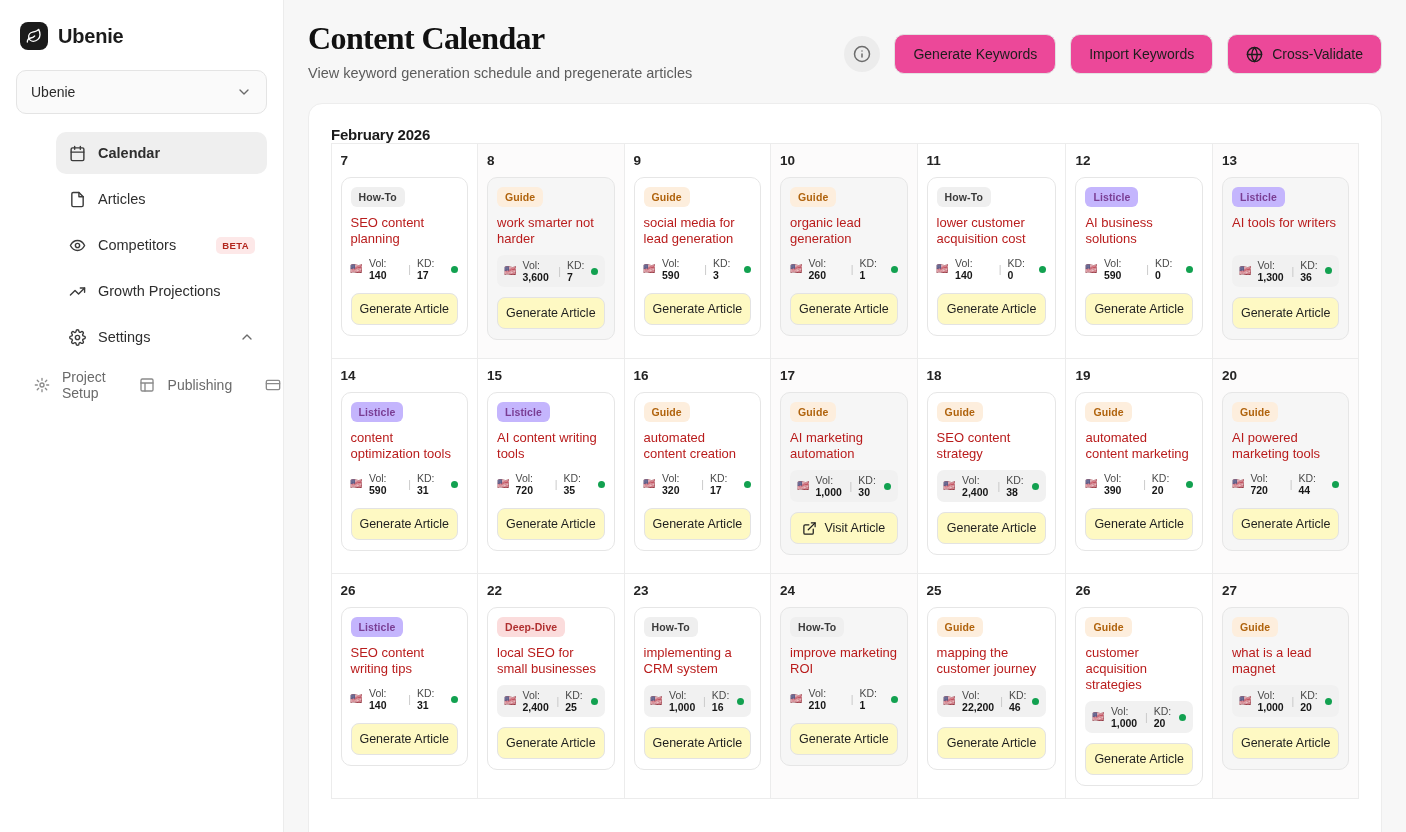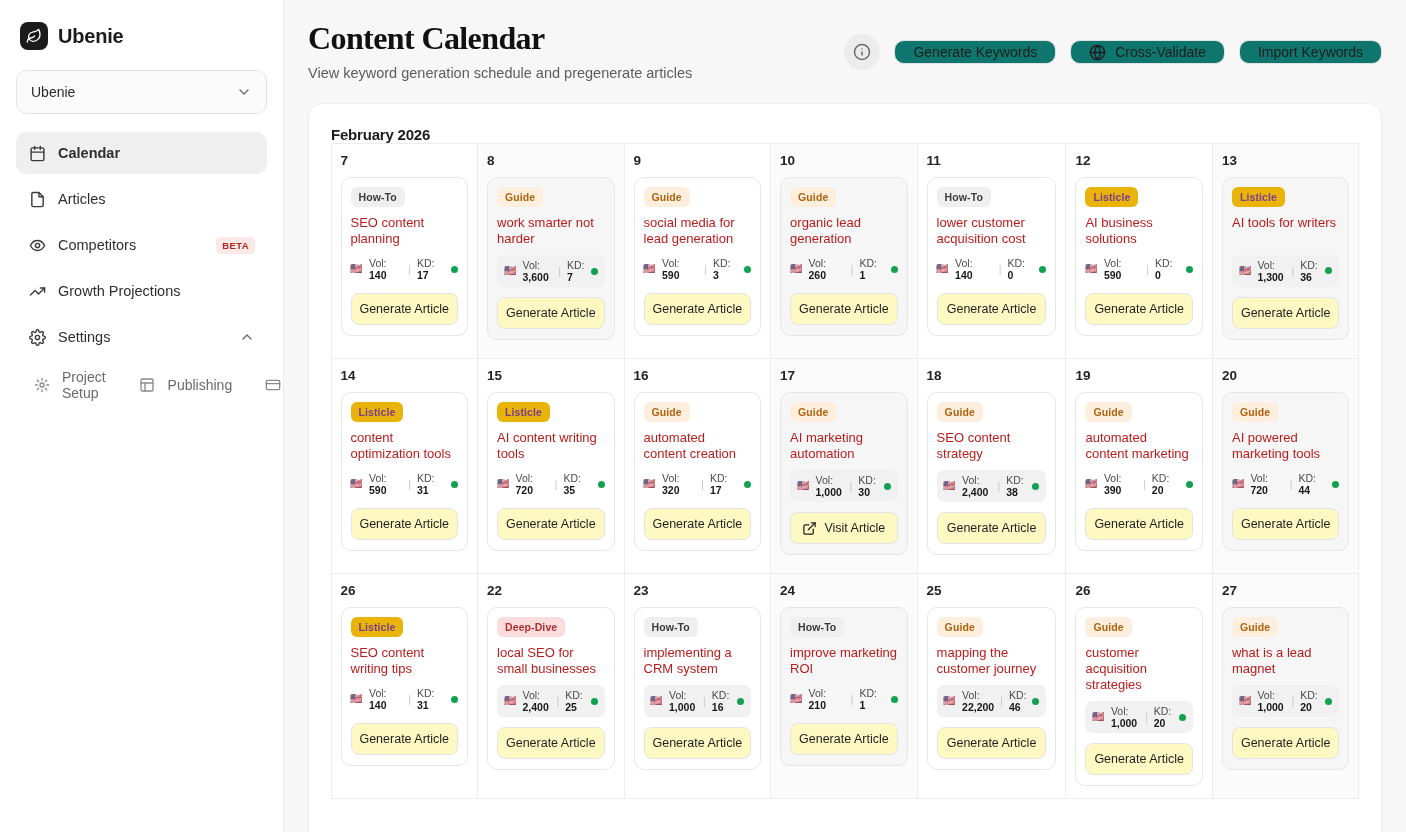--- a/index.html
+++ b/index.html
@@ -35,21 +35,21 @@
     display: flex; align-items: center; justify-content: space-between;
     padding: 0 14px; font-size: 14px; color: #2b2b2b;
     cursor: pointer;
   }
 
   .nav { display: flex; flex-direction: column; gap: 4px; }
   .nav-item {
     height: 42px; border-radius: 10px;
     display: flex; align-items: center; gap: 12px;
     padding: 0 12px; font-size: 14.5px; color: #2e2e2e;
-    cursor: pointer; position: relative;
+    cursor: pointer; position: relative; margin-left: 40px;
   }
   .nav-item.active { background: #efefef; font-weight: 600; }
   .nav-item .ico { width: 18px; height: 18px; display: flex; align-items: center; justify-content: center; color: #3b3b3b; }
   .badge-beta {
     margin-left: auto; font-size: 9.5px; font-weight: 700; letter-spacing: .4px;
     color: #b3261e; background: #fde8e8; border-radius: 5px; padding: 3px 6px;
   }
   .chev { margin-left: auto; color: #6b6b6b; display: flex; }
   .sub-nav { display: flex; flex-direction: row; gap: 2px; margin-top: 4px; }
   .sub-item {
@@ -63,21 +63,21 @@
   .header { padding: 20px 24px 0 24px; display: flex; align-items: flex-start; }
   .header-left { flex: 1 1 auto; }
   .page-title { font-size: 32px; font-weight: 800; letter-spacing: -0.6px; color: #111; font-family: Liberation Serif, serif; }
   .page-sub { font-size: 14.5px; color: #5c5c5c; margin-top: 8px; }
   .header-actions { display: flex; align-items: center; gap: 14px; padding-top: 14px; }
   .icon-btn {
     width: 36px; height: 36px; border-radius: 50%; background: #ececec;
     display: flex; align-items: center; justify-content: center; color: #6c6c6c; cursor: pointer;
   }
   .btn {
-    height: 24px; border: 1px solid #e2e2e2; border-radius: 10px; background: #0f766e;
+    height: 40px; border: 1px solid #e2e2e2; border-radius: 10px; background: #ec4899;
     display: flex; align-items: center; gap: 9px; padding: 0 18px;
     font-size: 14px; color: #1d1d1d; cursor: pointer; font-weight: 500;
   }
 
   .calendar-panel {
     margin: 22px 24px 0 24px;
     background: #fff; border: 1px solid #ededed; border-radius: 14px;
     height: 760px; overflow: hidden; padding: 22px 22px 0 22px;
   }
   .month-title { font-size: 15px; font-weight: 700; letter-spacing: -0.2px; }
@@ -99,21 +99,21 @@
     padding: 9px 9px 10px 9px;
     display: flex; flex-direction: column; gap: 8px;
   }
   .card.grey { background: #f6f6f6; }
   .tag {
     align-self: flex-start; font-size: 10.5px; font-weight: 700;
     padding: 4px 8px; border-radius: 6px; letter-spacing: .1px;
   }
   .tag.howto { background: #efefef; color: #3a3a3a; }
   .tag.guide { background: #fdeedd; color: #b0630d; }
-  .tag.listicle { background: #eab308; color: #7a3d93; }
+  .tag.listicle { background: #c4b5fd; color: #7a3d93; }
   .tag.deepdive { background: #fbdcdc; color: #b03030; }
 
   .kw { font-size: 13px; line-height: 1.25; color: #b91c1c; min-height: 32px; }
 
   .metrics {
     display: flex; align-items: center; gap: 6px;
     background: #f1f1f1; border-radius: 7px; padding: 4px 7px;
     font-size: 10.5px; color: #4a4a4a;
   }
   .metrics.plain { background: transparent; padding: 2px 0; }
@@ -266,30 +266,30 @@
         <div class="icon-btn">
           <svg width="18" height="18" viewBox="0 0 24 24" fill="none" stroke="currentColor" stroke-width="2" stroke-linecap="round" stroke-linejoin="round">
               <circle cx="12" cy="12" r="10"></circle>
               <path d="M12 16v-4M12 8h.01"></path>
             </svg>
         </div>
         <div class="btn">
           <span>Generate Keywords</span>
         </div>
         <div class="btn">
+          <span>Import Keywords</span>
+        </div>
+        <div class="btn">
           <span>
             <svg width="17" height="17" viewBox="0 0 24 24" fill="none" stroke="#1d1d1d" stroke-width="2" stroke-linecap="round" stroke-linejoin="round">
                 <circle cx="12" cy="12" r="10"></circle>
                 <path d="M2 12h20M12 2a15.3 15.3 0 0 1 4 10 15.3 15.3 0 0 1-4 10 15.3 15.3 0 0 1-4-10 15.3 15.3 0 0 1 4-10Z"></path>
               </svg>
           </span>
           <span>Cross-Validate</span>
-        </div>
-        <div class="btn">
-          <span>Import Keywords</span>
         </div>
       </div>
     </div>
 
     <section class="calendar-panel">
       <div class="month-title">February 2026</div>
       <div class="grid" id="calendar-grid">
           <div class="cell">
             <div class="daynum">7</div>
             <div class="card">

